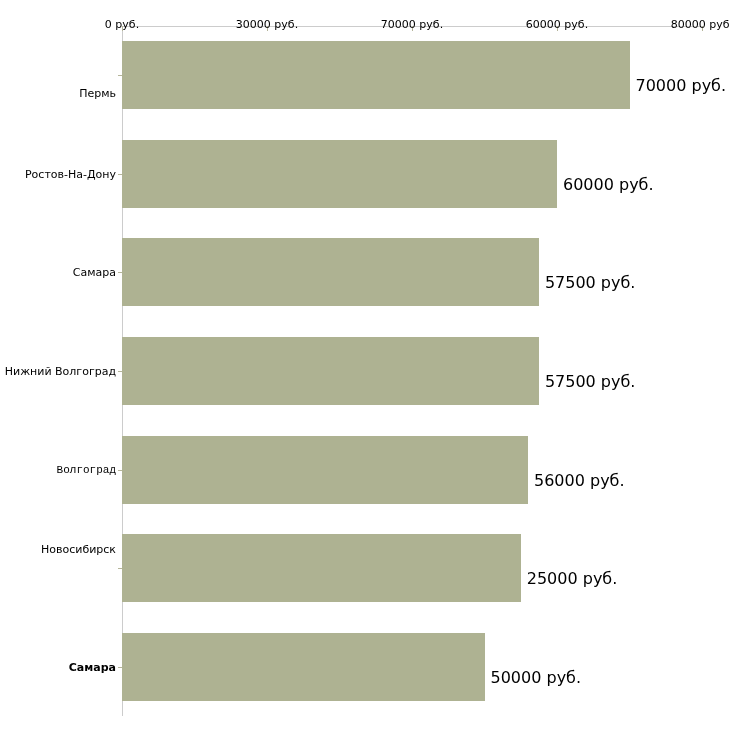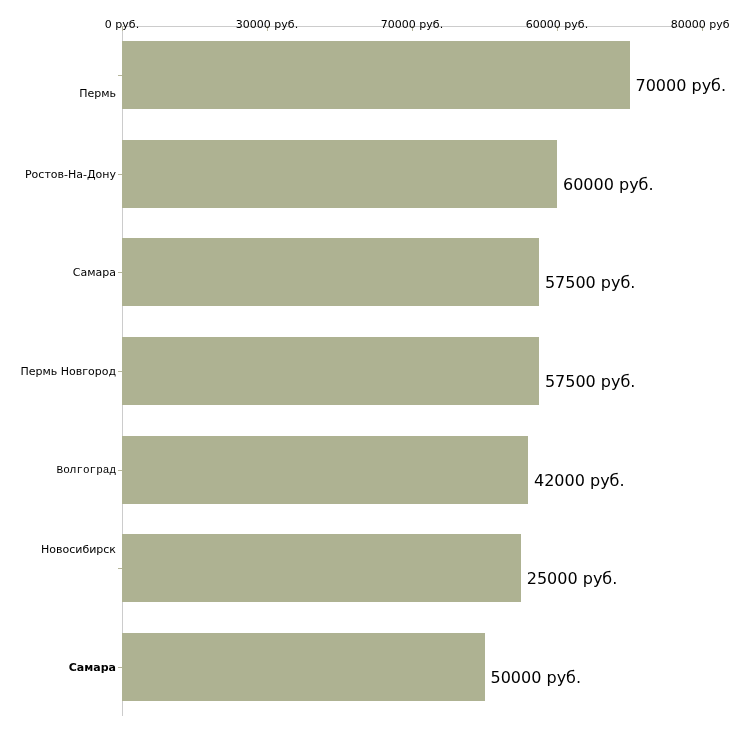--- a/index.html
+++ b/index.html
@@ -109,38 +109,38 @@
       <div class="xtick-label" style="left: 702px;">80000 руб.</div>
     </div>
   <div id="yticks-layer">
       <div class="ytick" style="top: 75.2857px;"></div>
       <div class="ytick-label" style="top: 93px;">Пермь</div>
       <div class="ytick" style="top: 173.857px;"></div>
       <div class="ytick-label" style="top: 173.857px;">Ростов-На-Дону</div>
       <div class="ytick" style="top: 272.429px;"></div>
       <div class="ytick-label" style="top: 272.429px;">Самара</div>
       <div class="ytick" style="top: 371px;"></div>
-      <div class="ytick-label" style="top: 371px;">Пермь Новгород</div>
+      <div class="ytick-label" style="top: 371px;">Нижний Волгоград</div>
       <div class="ytick" style="top: 469.571px;"></div>
       <div class="ytick-label" style="top: 469.571px; font-family: Liberation Mono, monospace;">Волгоград</div>
       <div class="ytick" style="top: 568.143px;"></div>
       <div class="ytick-label" style="top: 549px; text-align: right;">Новосибирск</div>
       <div class="ytick" style="top: 666.714px;"></div>
       <div class="ytick-label" style="top: 666.714px; font-weight: bold;">Самара</div>
     </div>
   <div id="bars-layer">
       <div class="bar" style="left: 122px; top: 41.2857px; width: 507.5px; height: 68px; background: rgb(174, 178, 146);"></div>
       <div class="bar-value-label" style="left: 635.5px; top: 85.2857px;">70000 руб.</div>
       <div class="bar" style="left: 122px; top: 139.857px; width: 435px; height: 68px; background: rgb(174, 178, 146);"></div>
       <div class="bar-value-label" style="left: 563px; top: 183.857px;">60000 руб.</div>
       <div class="bar" style="left: 122px; top: 238.429px; width: 416.875px; height: 68px; background: rgb(174, 178, 146);"></div>
       <div class="bar-value-label" style="left: 544.875px; top: 282.429px;">57500 руб.</div>
       <div class="bar" style="left: 122px; top: 337px; width: 416.875px; height: 68px; background: rgb(174, 178, 146);"></div>
       <div class="bar-value-label" style="left: 544.875px; top: 381px;">57500 руб.</div>
       <div class="bar" style="left: 122px; top: 435.571px; width: 406px; height: 68px; background: rgb(174, 178, 146);"></div>
-      <div class="bar-value-label" style="left: 534px; top: 479.571px;">42000 руб.</div>
+      <div class="bar-value-label" style="left: 534px; top: 479.571px;">56000 руб.</div>
       <div class="bar" style="left: 122px; top: 534.143px; width: 398.75px; height: 68px; background: rgb(174, 178, 146);"></div>
       <div class="bar-value-label" style="left: 526.75px; top: 578.143px;">25000 руб.</div>
       <div class="bar" style="left: 122px; top: 632.714px; width: 362.5px; height: 68px; background: rgb(174, 178, 146);"></div>
       <div class="bar-value-label" style="left: 490.5px; top: 676.714px; text-align: right;">50000 руб.</div>
     </div>
 
 </div>
 
 </body></html>

